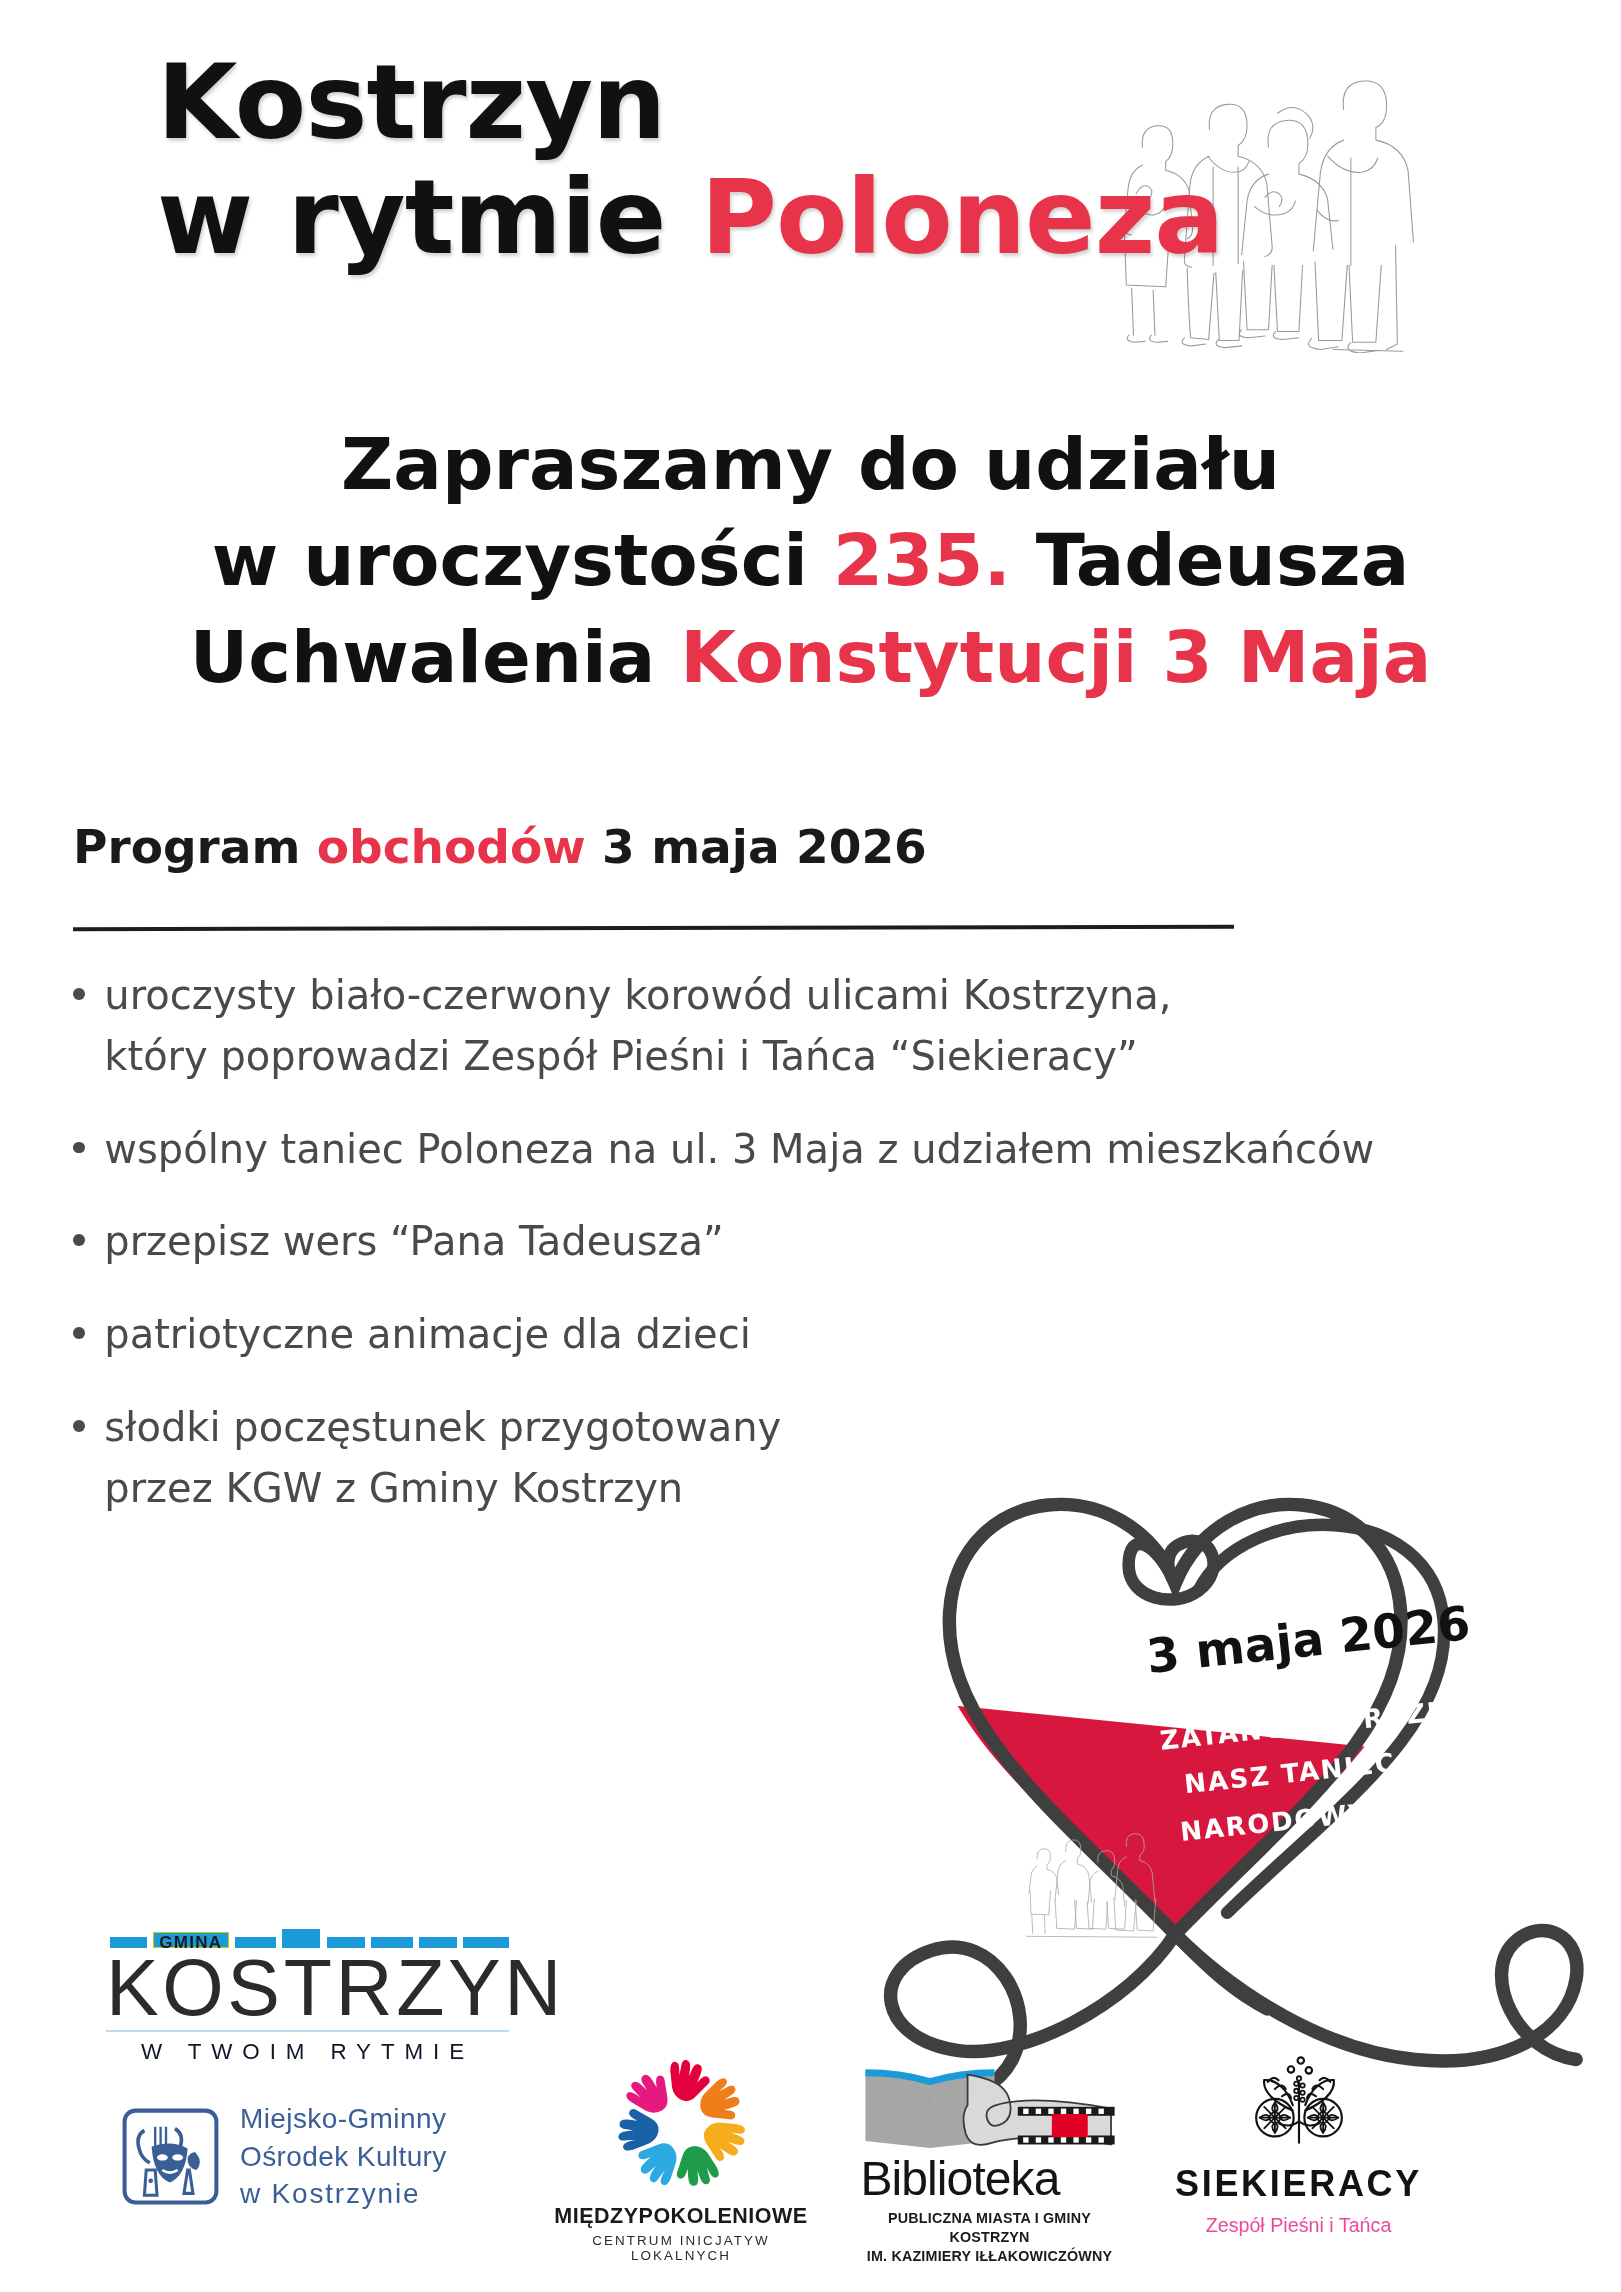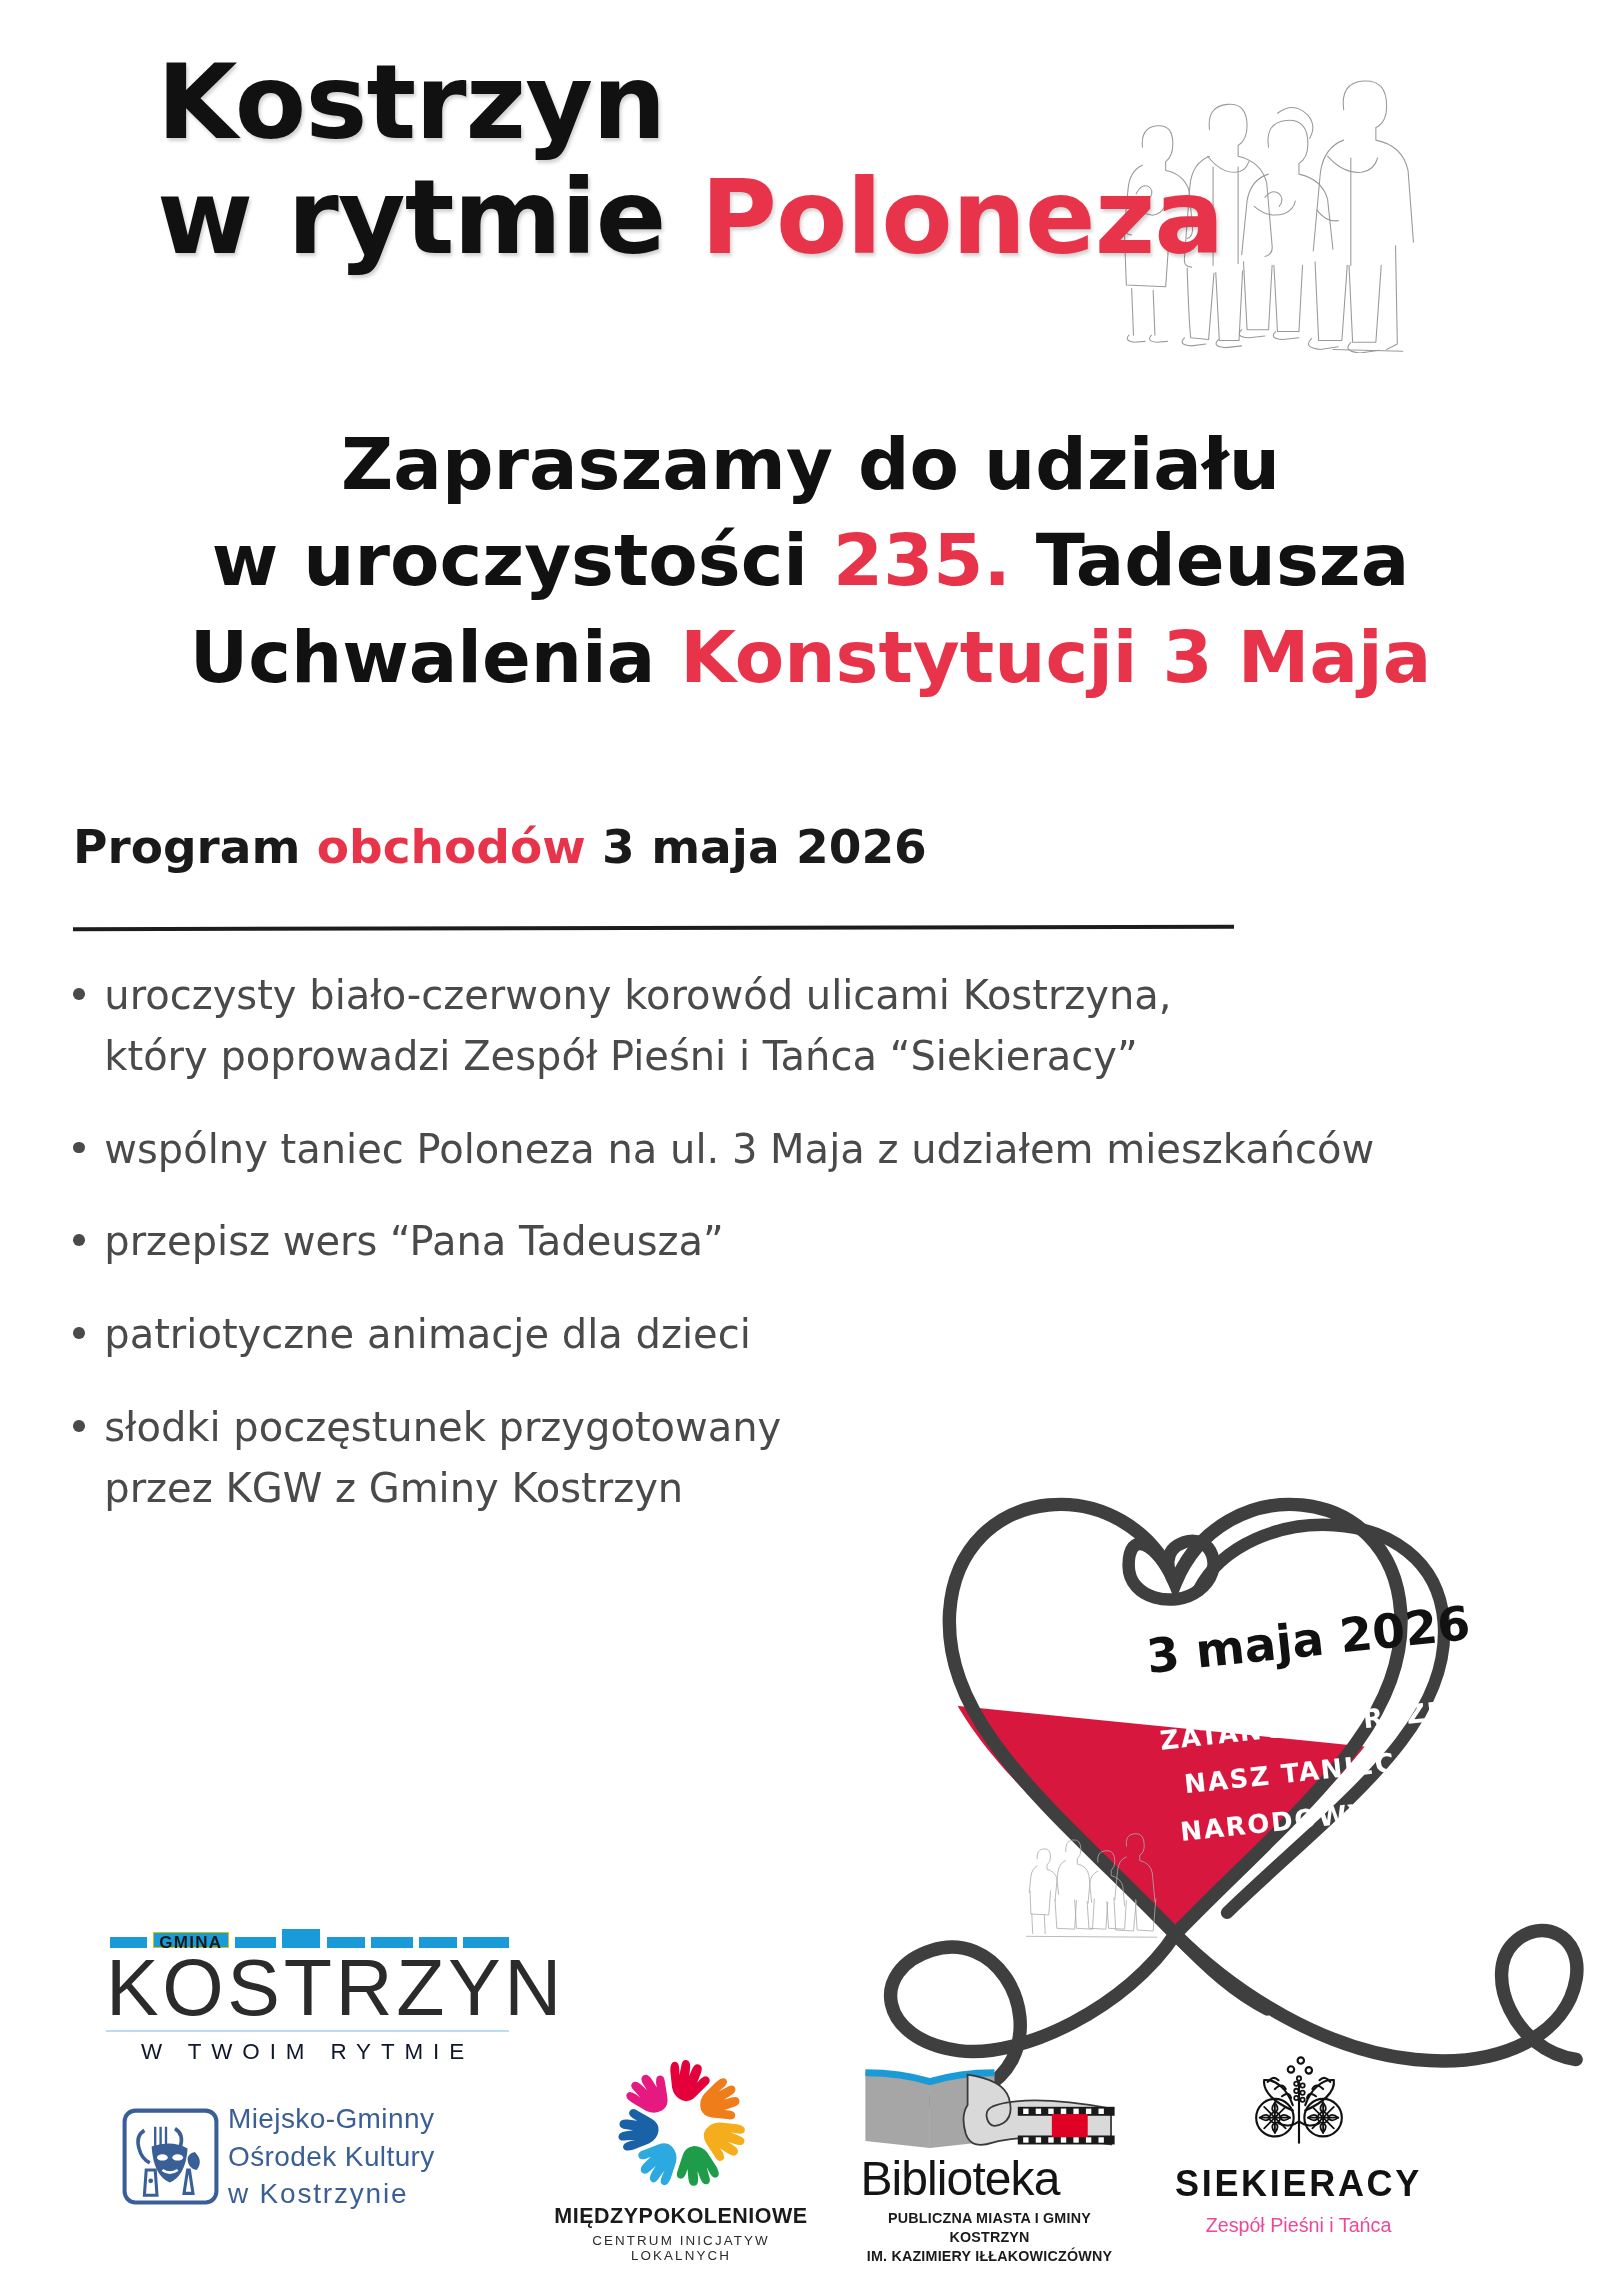--- a/index.html
+++ b/index.html
@@ -134,21 +134,21 @@
     font-size:79px; font-weight:400; letter-spacing:3.6px;
     color:#2b2b2b; line-height:0.98; margin-top:1.8px;
   }
   .kz-hr { height:1.8px; background:#bcdcef; margin-top:3.6px; width:100%; }
   .kz-sub {
     font-family:"Liberation Sans", sans-serif;
     font-size:22.4px; letter-spacing:9.9px; color:#0f172a; margin-top:7.2px;
     text-align:center;
   }
 
-  .logo-mgok { position:absolute; left:121px; top:2100px; width:376px; display:flex; align-items:center; gap:8px; }
+  .logo-mgok { position:absolute; left:121px; top:2100px; width:376px; display:flex; align-items:center; gap:20px; }
   .mgok-mark { width:99px; height:99px; flex:0 0 auto; }
   .mgok-mark svg { width:100%; height:100%; display:block; }
   .mgok-text {
     font-family:"Liberation Sans", sans-serif;
     font-size:28px; line-height:1.34; color:#3a5f96; letter-spacing:0.4px;
   }
   .mgok-text div:nth-child(3){ letter-spacing:1.8px; }
 
   .logo-mcil { position:absolute; left:551px; top:2060px; width:260px; text-align:center; }
   .mcil-mark { width:157px; height:139px; margin:0 auto; }

